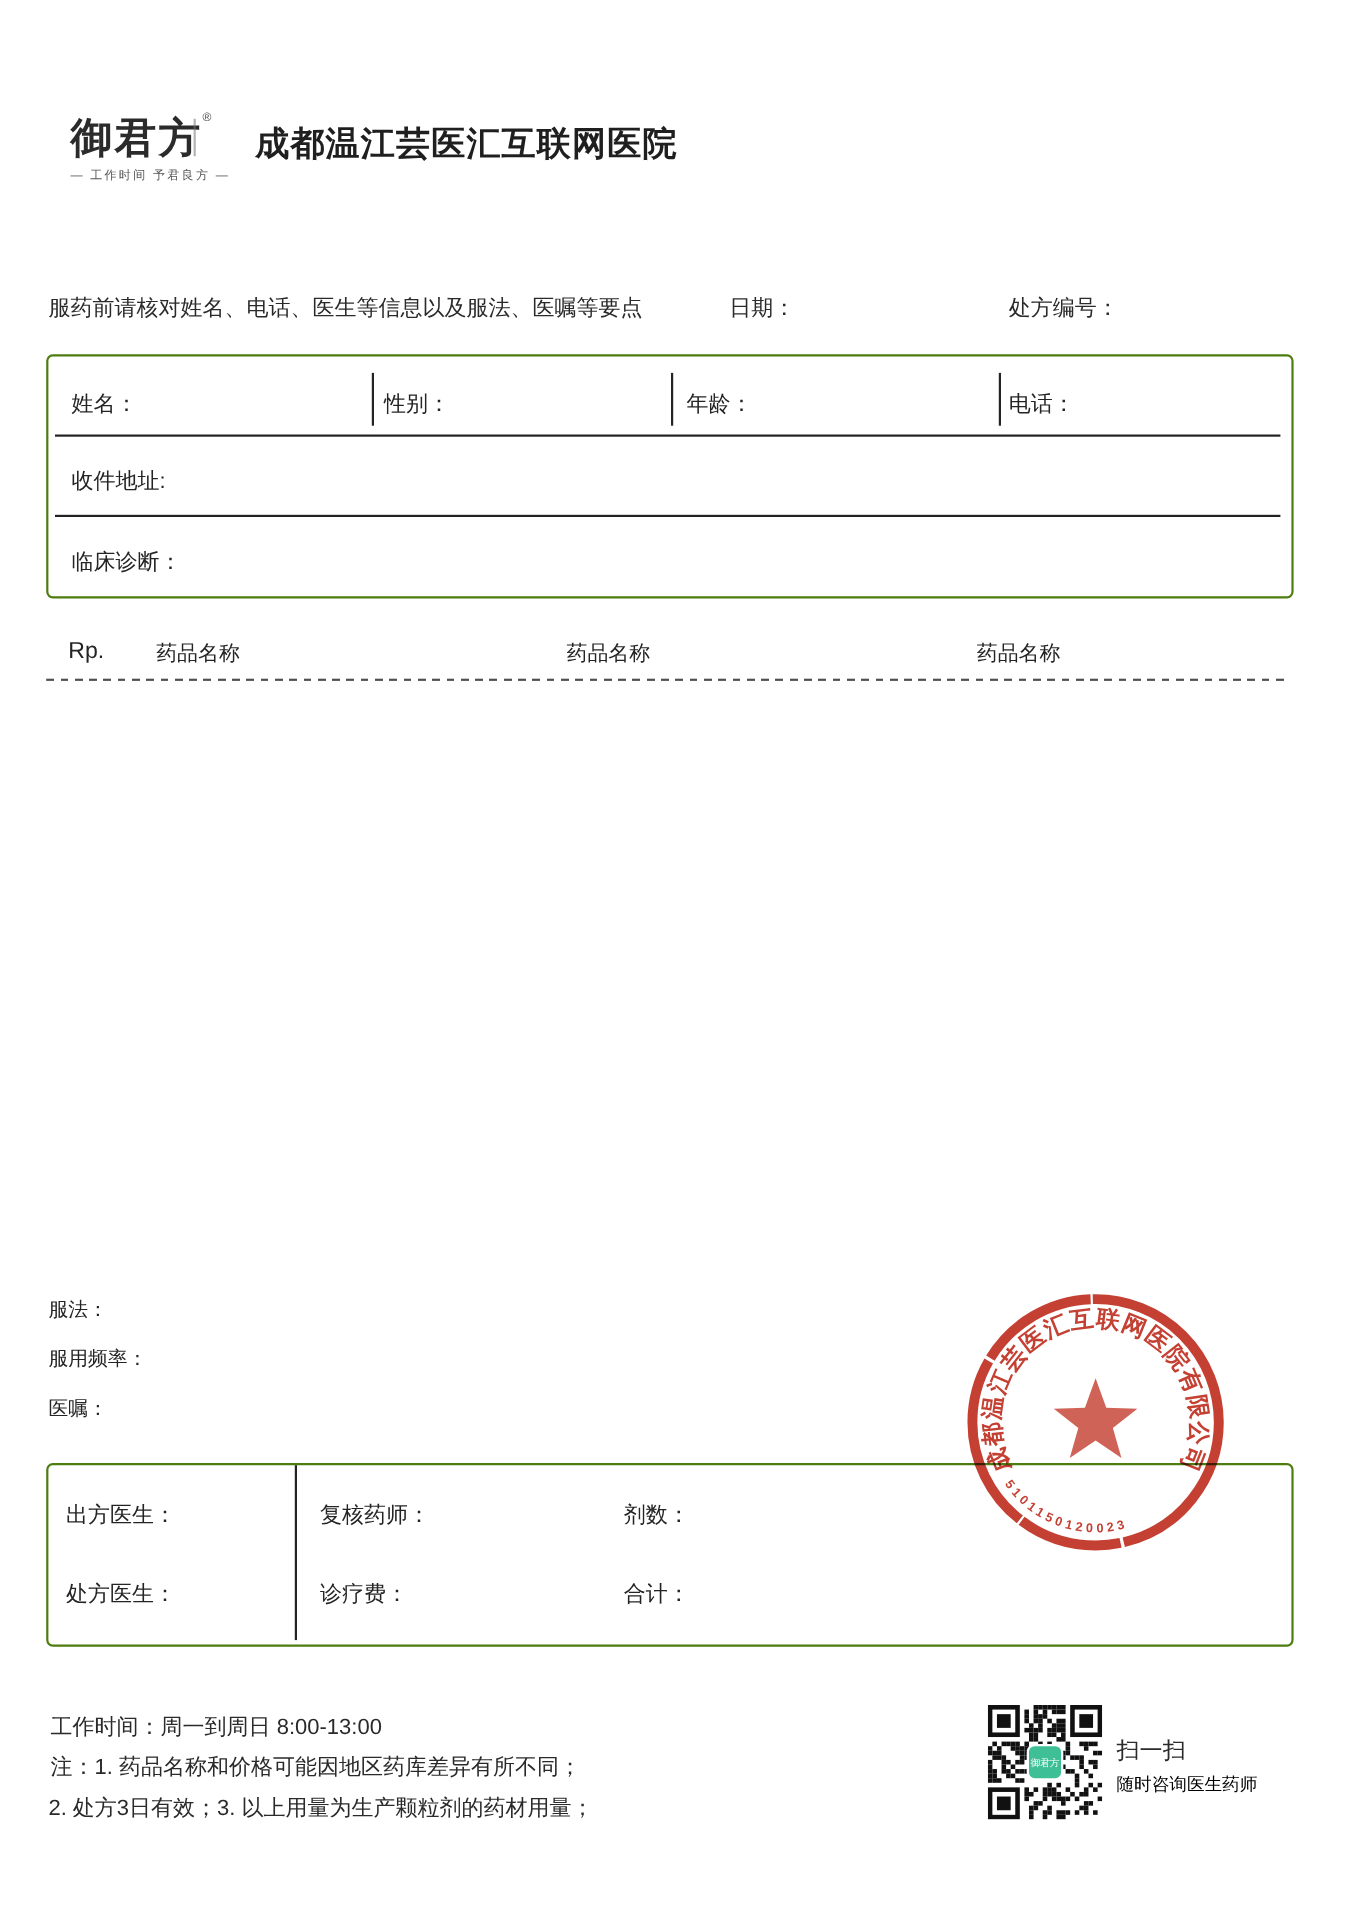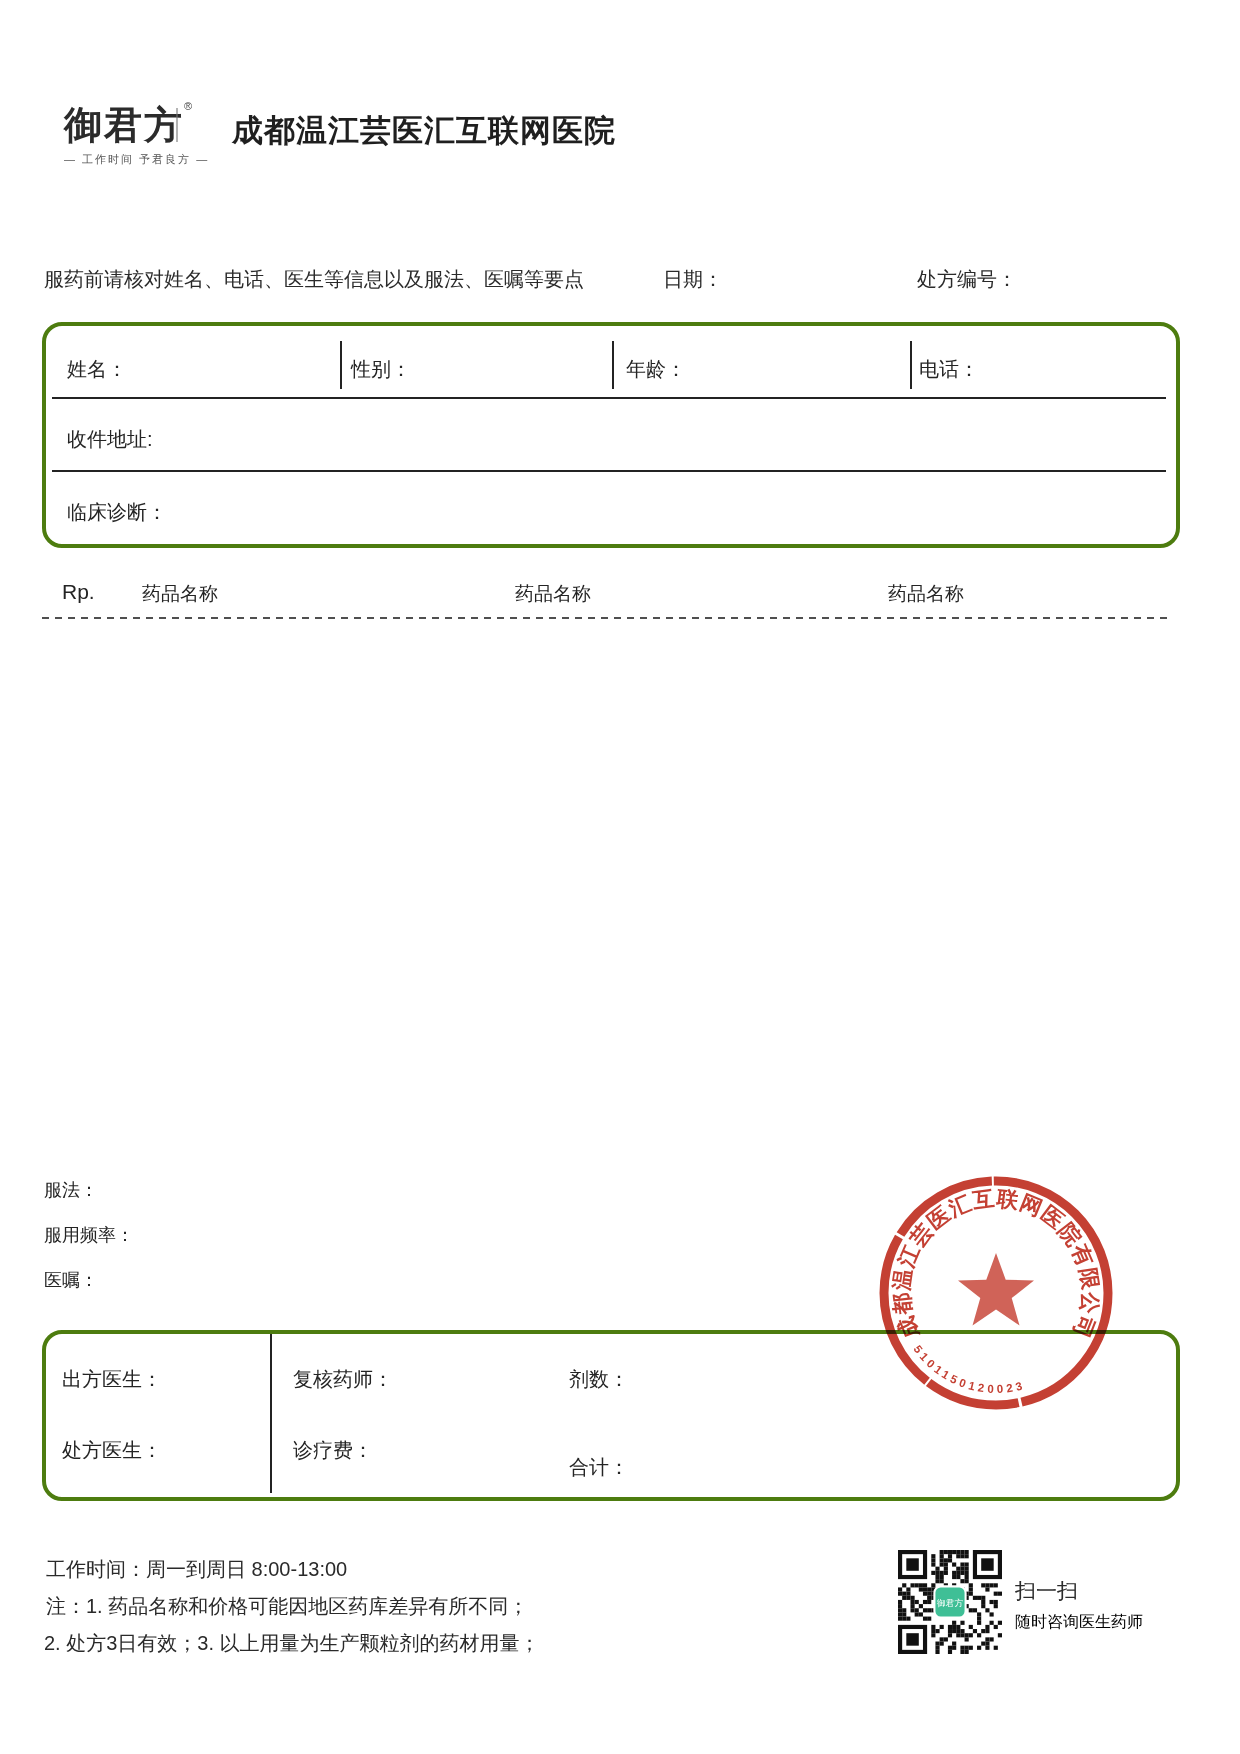--- a/index.html
+++ b/index.html
@@ -12,21 +12,21 @@
   .abs{position:absolute;}
   
   .logo-text{font-family:"DejaVu Serif","Liberation Serif",serif;font-size:38px;font-weight:bold;color:#2b2b2b;letter-spacing:2px;}
   .logo-reg{font-size:11px;color:#444;}
   .logo-vmark{width:2px;height:34px;background:#777;opacity:.55;}
   .logo-tagline{font-size:11px;color:#555;letter-spacing:2px;}
   .hospital-title{font-size:31px;font-weight:bold;color:#1f1f1f;letter-spacing:1px;}
   
   .notice{font-size:20px;color:#2a2a2a;}
   
-  .fbox{position:absolute;border:4px solid #4d7c0f;border-radius:20px;background:transparent;}
+  .fbox{position:absolute;border:2px solid #4d7c0f;border-radius:6px;background:transparent;}
   .hline{position:absolute;height:2px;background:#232323;}
   .vline{position:absolute;width:2px;background:#232323;}
   .flabel{position:absolute;font-size:20px;color:#242424;white-space:nowrap;}
   .rp-label{font-size:21px;color:#242424;}
   .colhead{font-size:19px;color:#242424;}
   .dashed{position:absolute;height:2px;
     background-image:repeating-linear-gradient(90deg,#4f4f4f 0 7px,transparent 7px 13px);}
   .usage{font-size:18px;color:#242424;}
   
   .stamp{mix-blend-mode:multiply;opacity:.92;}
@@ -82,21 +82,21 @@
   <div class="abs usage" style="left:44px;top:1223px;">服用频率：</div>
   <div class="abs usage" style="left:44px;top:1268px;">医嘱：</div>
 
   <div class="fbox" style="left:42px;top:1330px;width:1130px;height:163px;">
     <span class="vline" style="left:224px;top:0;height:159px;"></span>
     <span class="flabel" style="left:16px;top:32px;text-align:center;">出方医生：</span>
     <span class="flabel" style="left:16px;top:103px;">处方医生：</span>
     <span class="flabel" style="left:247px;top:32px;">复核药师：</span>
     <span class="flabel" style="left:247px;top:103px;">诊疗费：</span>
     <span class="flabel" style="left:523px;top:32px;">剂数：</span>
-    <span class="flabel" style="left:523px;top:120px;">合计：</span>
+    <span class="flabel" style="left:523px;top:103px;">合计：</span>
   </div>
 
   <svg class="abs stamp" style="left:876px;top:1173px;" width="240" height="240" viewBox="0 0 240 240">
     <circle cx="120" cy="120" r="112" fill="none" stroke-width="9" stroke-dasharray="150 3 95 2 160 3 110 2 200" stroke="#bf2f21"></circle>
     <polygon points="120,80 129.7,106.7 158,107.6 135.7,125.1 143.5,152.4 120,136.5 96.5,152.4 104.3,125.1 82,107.6 110.3,106.7" fill-opacity="0.82" fill="#bf2f21"></polygon>
     <defs>
       <path id="stamp-name-arc" d="M 41.2 156.8 A 87 87 0 1 1 198.8 156.8" fill="none"></path>
       <path id="stamp-serial-arc" d="M 29.4 162.3 A 100 100 0 0 0 210.6 162.3" fill="none"></path>
     </defs>
     <text font-size="21.5" letter-spacing="1" fill="#bf2f21">

